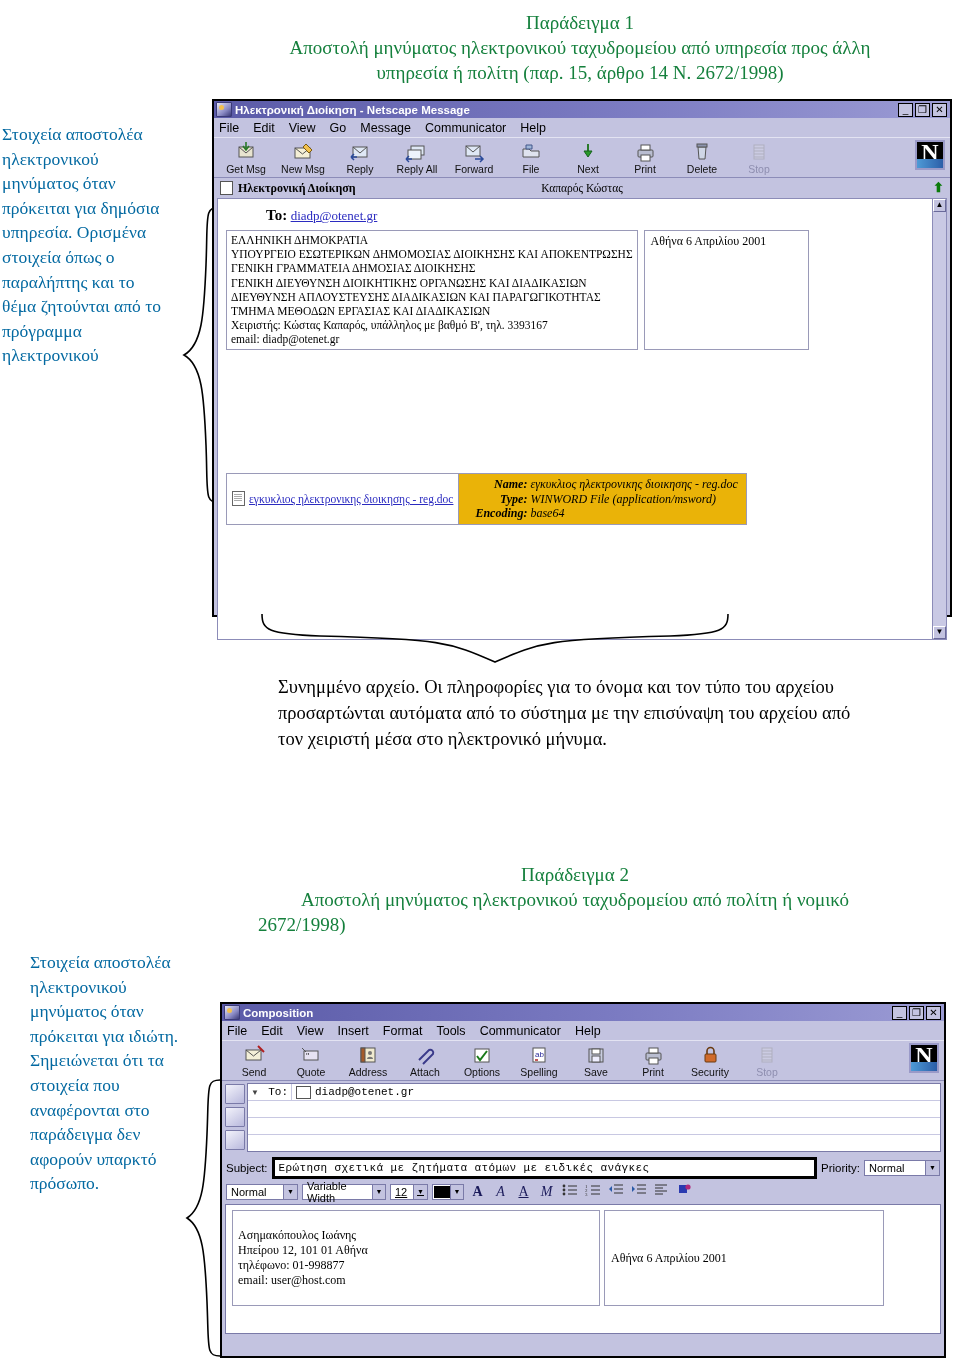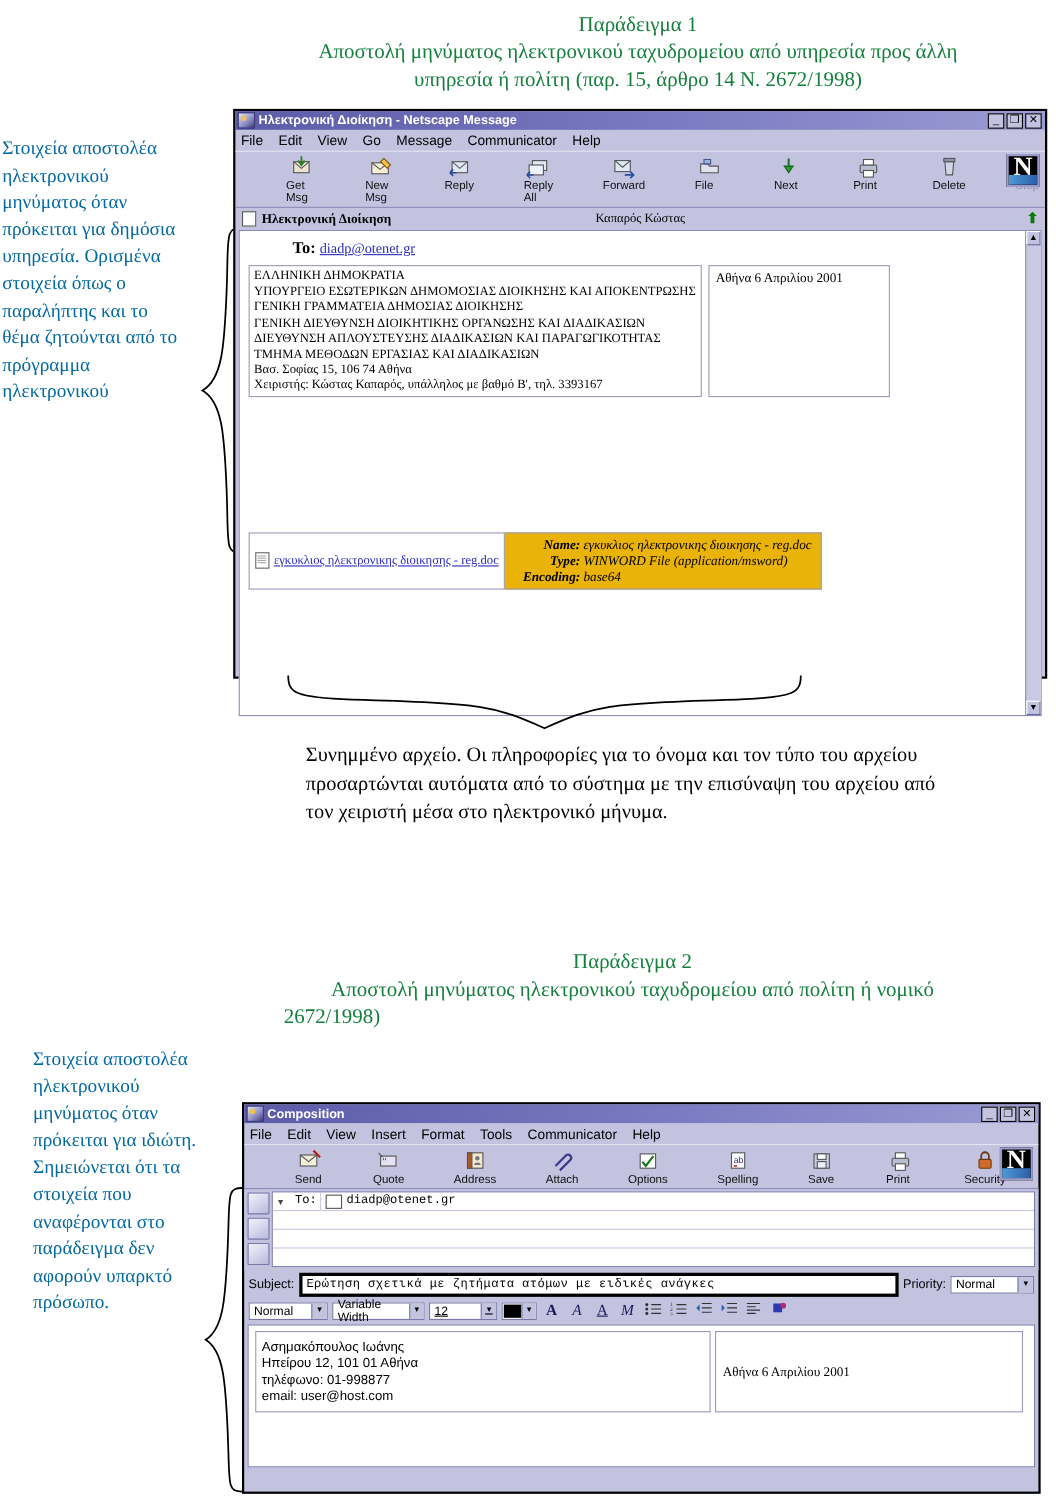--- a/index.html
+++ b/index.html
@@ -37,22 +37,22 @@
   .tb-btn{width:15px;height:14px;background:#c3c3e0;border:1px solid #000;
           border-right-color:#000;border-bottom-color:#000;
           font-family:"Liberation Sans",sans-serif;font-size:10px;line-height:12px;text-align:center;
           color:#000;box-sizing:border-box;}
 
   .menubar{height:19px;display:flex;align-items:center;padding-left:5px;gap:14px;
            font-family:"Liberation Sans",sans-serif;font-size:12.5px;color:#000;}
 
   .toolbar{position:relative;display:flex;align-items:flex-start;padding:3px 0 2px 6px;gap:5px;
            border-top:1px solid #e3e3f2;border-bottom:1px solid #8c8cb8;}
-  .tbtn{width:52px;font-family:"Liberation Sans",sans-serif;font-size:10.5px;
-        color:#111;line-height:11px;margin-left:40px;}
+  .tbtn{width:52px;text-align:center;font-family:"Liberation Sans",sans-serif;font-size:10.5px;
+        color:#111;line-height:11px;}
   .tbtn .gl{display:block;height:22px;margin:0 auto 1px;width:26px;position:relative;}
   .tbtn.disabled{color:#8f8fb0;}
   .nlogo{position:absolute;right:5px;top:2px;width:30px;height:30px;background:#000;
          border:2px solid #9a9ac8;box-sizing:border-box;overflow:hidden;}
   .nlogo::before{content:"N";position:absolute;left:0;right:0;top:-3px;text-align:center;
          font-family:"Liberation Serif",serif;font-size:24px;color:#fff;font-weight:bold;}
   .nlogo::after{content:"";position:absolute;left:0;bottom:0;width:100%;height:9px;
          background:linear-gradient(to right,#4e9ad6,#2c5ea8);}
 
   
@@ -113,22 +113,22 @@
   .sel{background:#fff;border:1px solid #7a7aa8;height:16px;display:flex;align-items:center;
         font-family:"Liberation Sans",sans-serif;font-size:11px;padding-left:4px;box-sizing:border-box;}
   .sel .arw{margin-left:auto;width:13px;height:100%;background:#c3c3e0;border-left:1px solid #7a7aa8;
         font-size:7px;text-align:center;line-height:14px;}
 
   .fmt-bar{display:flex;align-items:center;gap:4px;padding:2px 4px;}
   .fmt-ico{width:19px;height:17px;text-align:center;font-size:14px;line-height:17px;color:#1a1a5a;}
 
   .comp-body{background:#fff;border:1px solid #7a7aa8;margin:2px 3px 3px 3px;position:relative;}
   .sender-wrap{display:flex;margin:5px 6px;gap:4px;}
-  .sender-box{border:1px solid #9a9ab8;padding:6px 5px;font-family:Liberation Sans, sans-serif;
-        font-size:12px;line-height:15px;width:414px;box-sizing:border-box;}
+  .sender-box{border:1px solid #9a9ab8;padding:17px 5px;font-family:Liberation Serif, serif;
+        font-size:12px;line-height:15px;width:368px;box-sizing:border-box;}
   .sender-date{border:1px solid #9a9ab8;padding:3px 6px;font-family:"Liberation Serif",serif;
         font-size:12px;display:flex;align-items:center;width:280px;box-sizing:border-box;}
 </style>
 </head>
 <body>
 
 <div class="doc-title" id="title1">
   <div>Παράδειγμα 1</div>
   <div>Αποστολή μηνύματος ηλεκτρονικού ταχυδρομείου από υπηρεσία προς άλλη</div>
   <div>υπηρεσία ή πολίτη (παρ. 15, άρθρο 14 Ν. 2672/1998)</div>
@@ -278,22 +278,22 @@
     </div>
 
     <div class="lh-wrap">
       <div class="lh-box">
         <div class="caps">ΕΛΛΗΝΙΚΗ ΔΗΜΟΚΡΑΤΙΑ</div>
         <div class="caps">ΥΠΟΥΡΓΕΙΟ ΕΣΩΤΕΡΙΚΩΝ ΔΗΜΟΜΟΣΙΑΣ ΔΙΟΙΚΗΣΗΣ ΚΑΙ ΑΠΟΚΕΝΤΡΩΣΗΣ</div>
         <div class="caps">ΓΕΝΙΚΗ ΓΡΑΜΜΑΤΕΙΑ ΔΗΜΟΣΙΑΣ ΔΙΟΙΚΗΣΗΣ</div>
         <div class="caps">ΓΕΝΙΚΗ ΔΙΕΥΘΥΝΣΗ ΔΙΟΙΚΗΤΙΚΗΣ ΟΡΓΑΝΩΣΗΣ ΚΑΙ ΔΙΑΔΙΚΑΣΙΩΝ</div>
         <div class="caps">ΔΙΕΥΘΥΝΣΗ ΑΠΛΟΥΣΤΕΥΣΗΣ ΔΙΑΔΙΚΑΣΙΩΝ ΚΑΙ ΠΑΡΑΓΩΓΙΚΟΤΗΤΑΣ</div>
         <div class="caps">ΤΜΗΜΑ ΜΕΘΟΔΩΝ ΕΡΓΑΣΙΑΣ ΚΑΙ ΔΙΑΔΙΚΑΣΙΩΝ</div>
-        <div>Βασ. Σοφίας 15, 106 74 Αθήνα</div>
         <div>Χειριστής: Κώστας Καπαρός, υπάλληλος με βαθμό Β', τηλ. 3393167</div>
+        <div>email: diadp@otenet.gr</div>
       </div>
       <div class="lh-date">Αθήνα 6 Απριλίου 2001</div>
     </div>
 
     <div class="att-row" style="left:8px;top:274px;">
       <div class="att-link">
         <span class="fico"></span>
         <span>εγκυκλιος ηλεκτρονικης διοικησης - reg.doc</span>
       </div>
       <div class="att-info">
@@ -495,21 +495,21 @@
 
   <div class="fmt-bar">
     <span class="sel" style="width:72px;">
       <span>Normal</span>
       <span class="arw">▼</span>
     </span>
     <span class="sel" style="width:84px;">
       <span>Variable Width</span>
       <span class="arw">▼</span>
     </span>
-    <span class="sel" style="width:62px;text-decoration:underline;">
+    <span class="sel" style="width:38px;text-decoration:underline;">
       <span>12</span>
       <span class="arw">▼</span>
     </span>
     <span class="sel" style="width:32px;padding-left:0;">
       <span style="width:17px;height:12px;background:#000;margin-left:1px;display:inline-block;"></span>
       <span class="arw">▼</span>
     </span>
     <span class="fmt-ico" style="font-weight:bold;font-family:'Liberation Serif',serif;">A</span>
     <span class="fmt-ico" style="font-style:italic;font-family:'Liberation Serif',serif;">A</span>
     <span class="fmt-ico" style="text-decoration:underline;font-family:'Liberation Serif',serif;">A</span>

